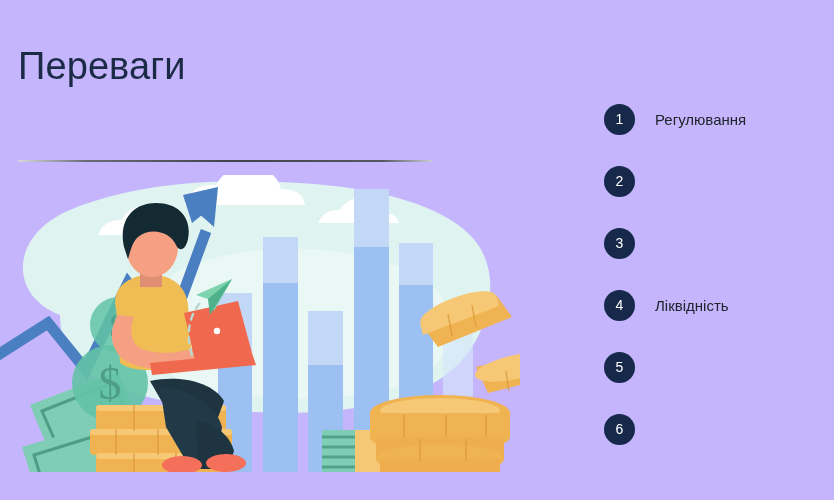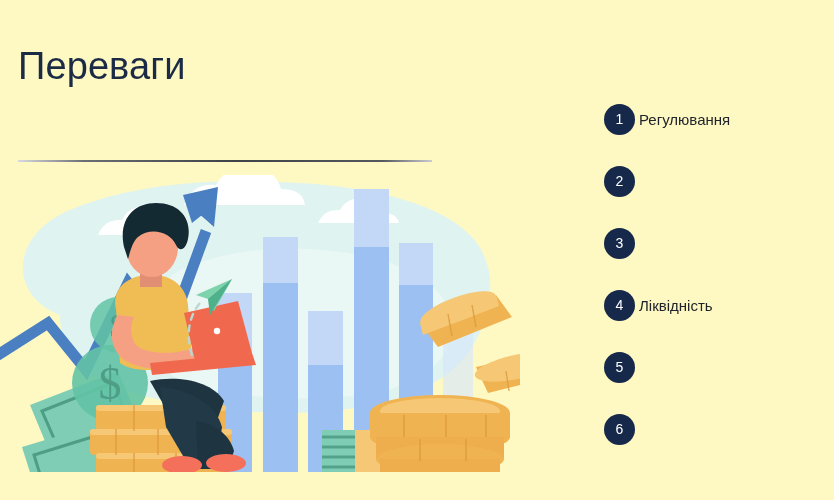--- a/index.html
+++ b/index.html
@@ -11,21 +11,21 @@
     width: 834px;
     height: 500px;
     overflow: hidden;
     font-family: "Liberation Sans", sans-serif;
     -webkit-font-smoothing: antialiased;
   }
   .slide {
     position: relative;
     width: 834px;
     height: 500px;
-    background: #fef9c3;
+    background: #c4b5fd;
   }
 
   
   .title-block {
     position: absolute;
     left: 18px;
     top: 40px;
     width: 430px;
   }
   .title-line {
@@ -75,21 +75,21 @@
     border-radius: 50%;
     background: #17294a;
     color: #ffffff;
     font-size: 14px;
     display: flex;
     align-items: center;
     justify-content: center;
     flex: 0 0 auto;
   }
   .item-label {
-    margin-left: 4px;
+    margin-left: 20px;
     font-size: 15px;
     color: #20242b;
     white-space: nowrap;
   }
 </style>
 </head>
 <body>
 
 <div class="slide">
 

